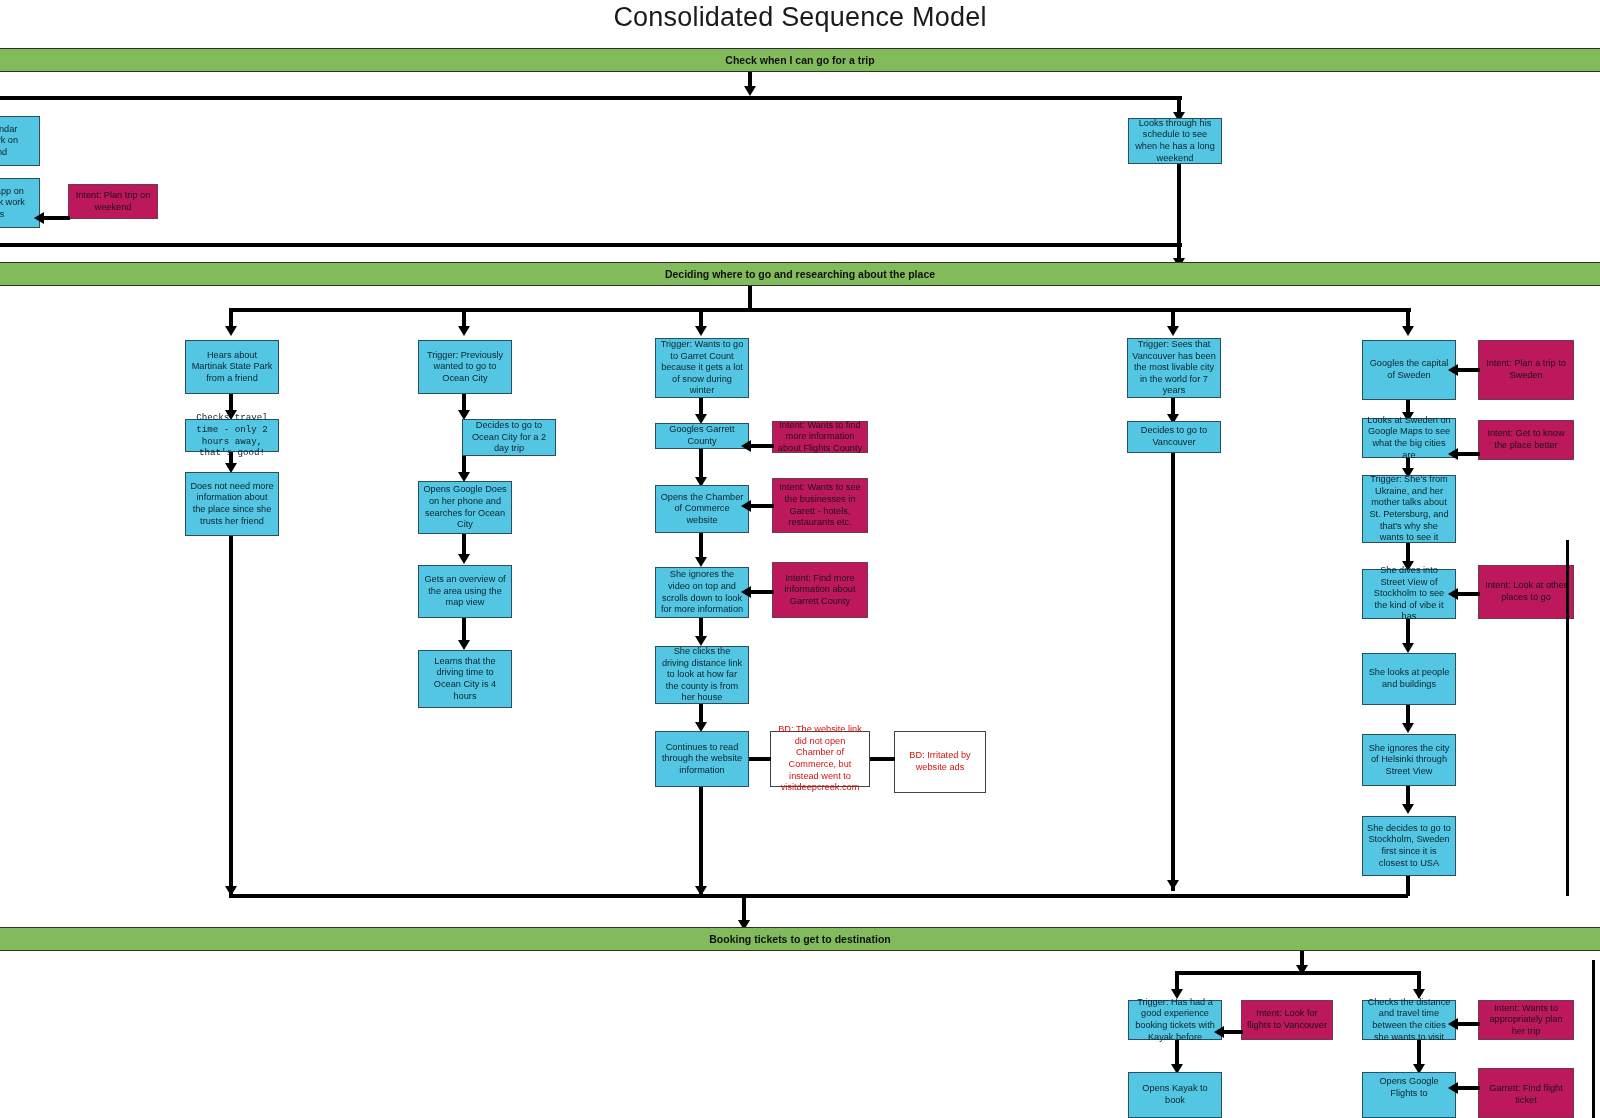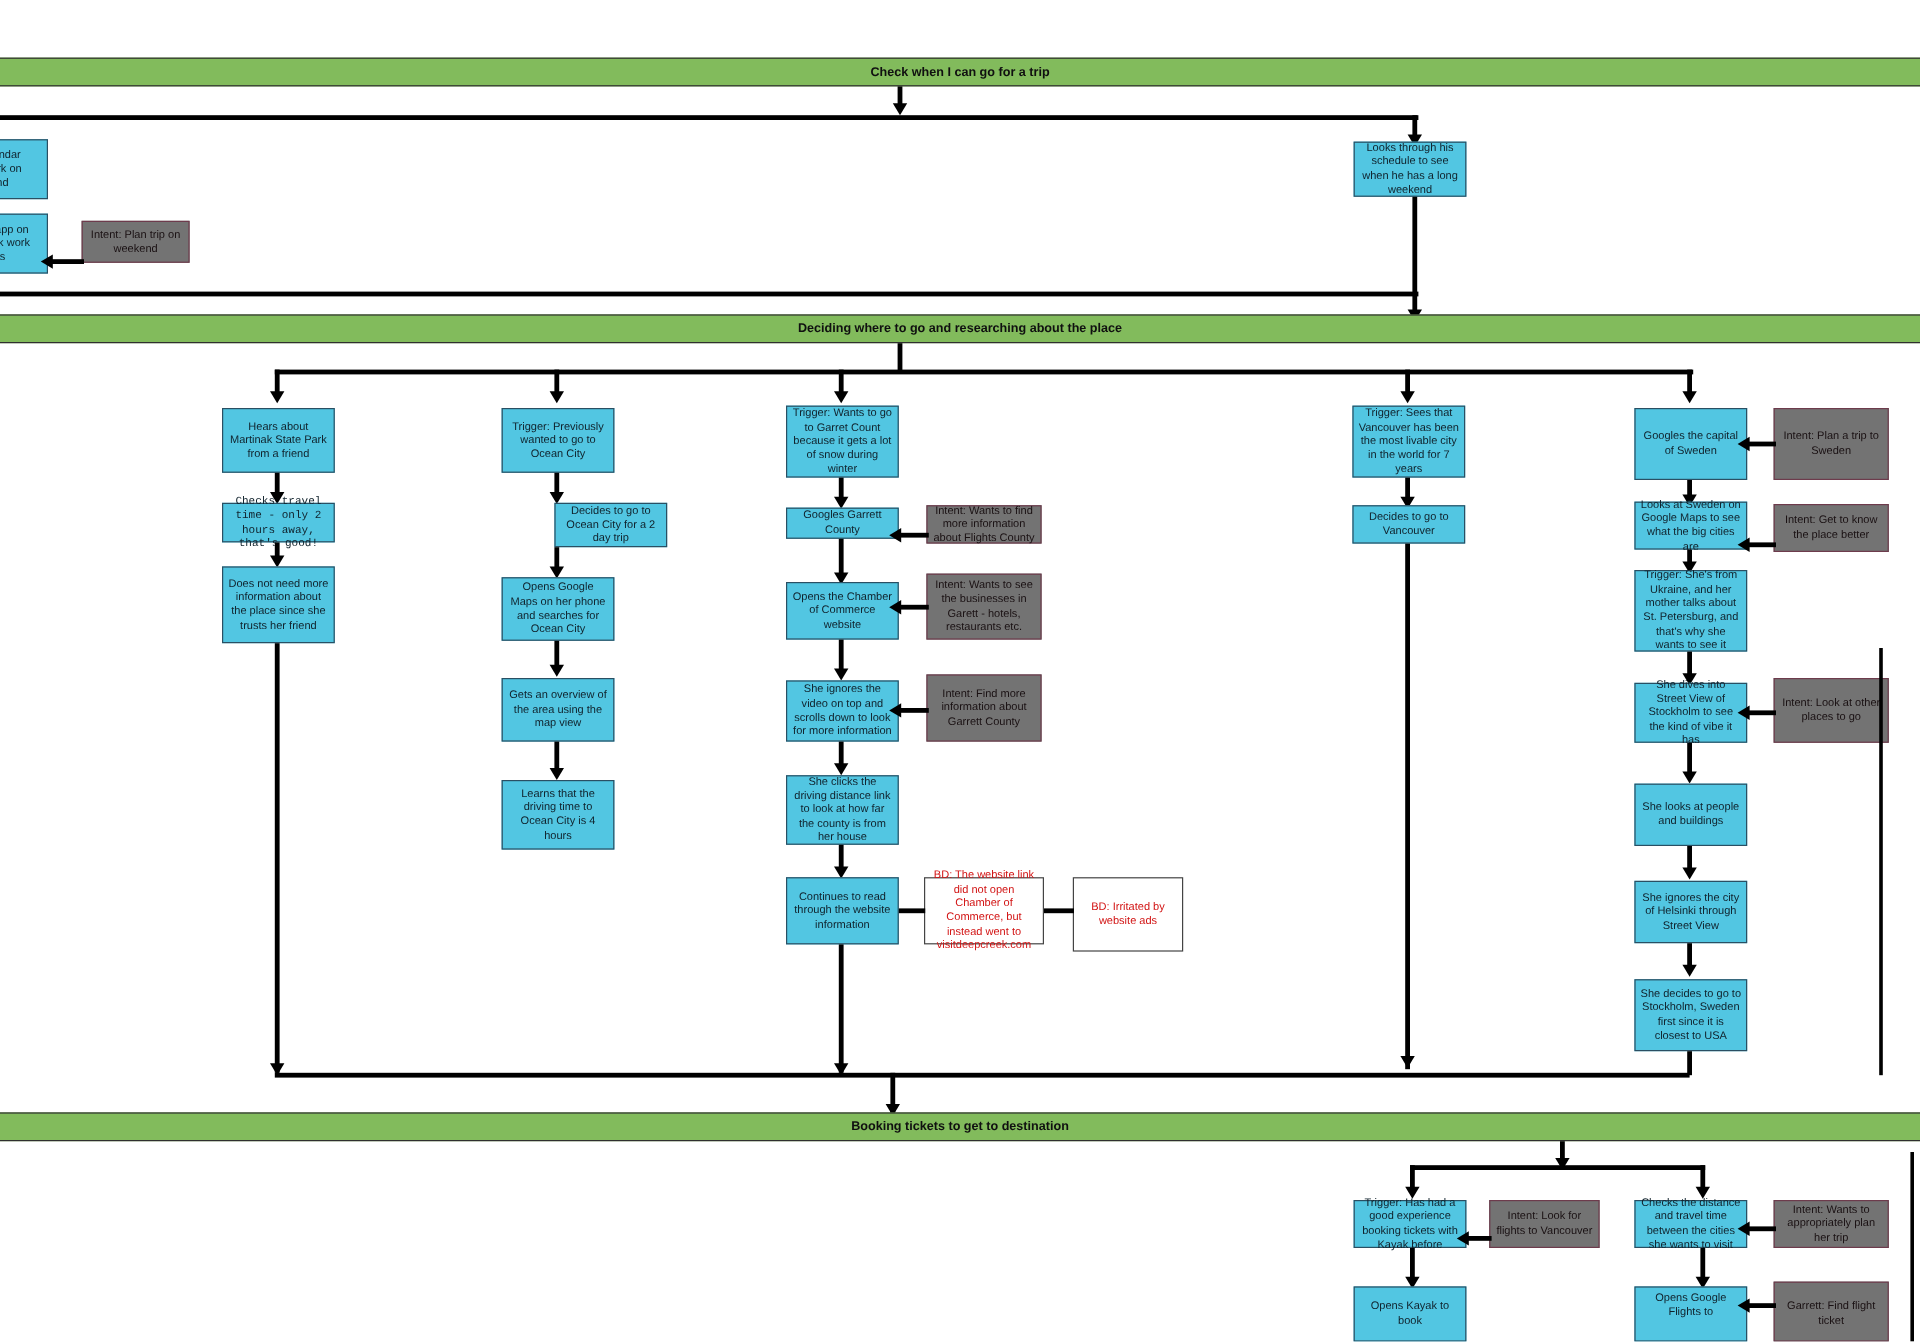--- a/index.html
+++ b/index.html
@@ -22,37 +22,38 @@
   }
   .band span{font-size:10.5px;font-weight:bold;color:#101010;}
 
   
   .node{
     position:absolute;box-sizing:border-box;
     display:flex;align-items:center;justify-content:center;text-align:center;
     font-size:9.2px;line-height:11.6px;padding:3px 4px;
   }
   .node.act{background:#52c6e2;border:1px solid #2a4f63;color:#10222c;}
-  .node.intent{background:#737373;border:1px solid #6d3b4c;color:#1a1113;}
+  .node.intent{background:#be185d;border:1px solid #6d3b4c;color:#1a1113;}
   .node.bd{background:#ffffff;border:1px solid #444;color:#d21414;}
 
   
   .ln{position:absolute;background:#000;}
   .vl{width:4px;}
   .hl{height:4px;}
   .ln.thin{background:#000;}
   .arrow{position:absolute;width:0;height:0;}
   .arrow.down{border-left:6px solid transparent;border-right:6px solid transparent;border-top:10px solid #000;}
   .arrow.left{border-top:6px solid transparent;border-bottom:6px solid transparent;border-right:10px solid #000;}
 </style>
 </head>
 <body>
 
 <div id="canvas">
 
+  <div class="title">Consolidated Sequence Model</div>
 
   <div class="band" style="left:-6px;top:48px;width:1612px;height:24px;">
     <span>Check when I can go for a trip</span>
   </div>
 
   <div class="ln vl" style="left:748px;top:72px;height:16px;"></div>
   <div class="arrow down" style="left:744px;top:86px;"></div>
 
   <div class="ln hl" style="left:-6px;top:96px;width:1188px;"></div>
   <div class="ln vl" style="left:1177px;top:96px;height:24px;"></div>
@@ -106,21 +107,21 @@
   <div class="node act" style="left:185px;top:472px;width:94px;height:64px;">Does not need more information about the place since she trusts her friend</div>
   <div class="ln vl" style="left:229px;top:536px;height:358px;"></div>
   <div class="arrow down" style="left:225px;top:886px;"></div>
 
   <div class="node act" style="left:418px;top:340px;width:94px;height:54px;">Trigger: Previously wanted to go to Ocean City</div>
   <div class="ln vl" style="left:462px;top:394px;height:18px;"></div>
   <div class="arrow down" style="left:458px;top:410px;"></div>
   <div class="node act" style="left:418px;top:419px;width:94px;height:37px;margin-left:44px;">Decides to go to Ocean City for a 2 day trip</div>
   <div class="ln vl" style="left:462px;top:456px;height:18px;"></div>
   <div class="arrow down" style="left:458px;top:472px;"></div>
-  <div class="node act" style="left:418px;top:481px;width:94px;height:53px;">Opens Google Maps on her phone and searches for Ocean City</div>
+  <div class="node act" style="left:418px;top:481px;width:94px;height:53px;">Opens Google Does on her phone and searches for Ocean City</div>
   <div class="ln vl" style="left:462px;top:534px;height:24px;"></div>
   <div class="arrow down" style="left:458px;top:554px;"></div>
   <div class="node act" style="left:418px;top:565px;width:94px;height:53px;">Gets an overview of the area using the map view</div>
   <div class="ln vl" style="left:462px;top:618px;height:26px;"></div>
   <div class="arrow down" style="left:458px;top:640px;"></div>
   <div class="node act" style="left:418px;top:650px;width:94px;height:58px;">Learns that the driving time to Ocean City is 4 hours</div>
 
   <div class="node act" style="left:655px;top:338px;width:94px;height:60px;">Trigger: Wants to go to Garret Count because it gets a lot of snow during winter</div>
   <div class="ln vl" style="left:699px;top:398px;height:18px;"></div>
   <div class="arrow down" style="left:695px;top:414px;"></div>

